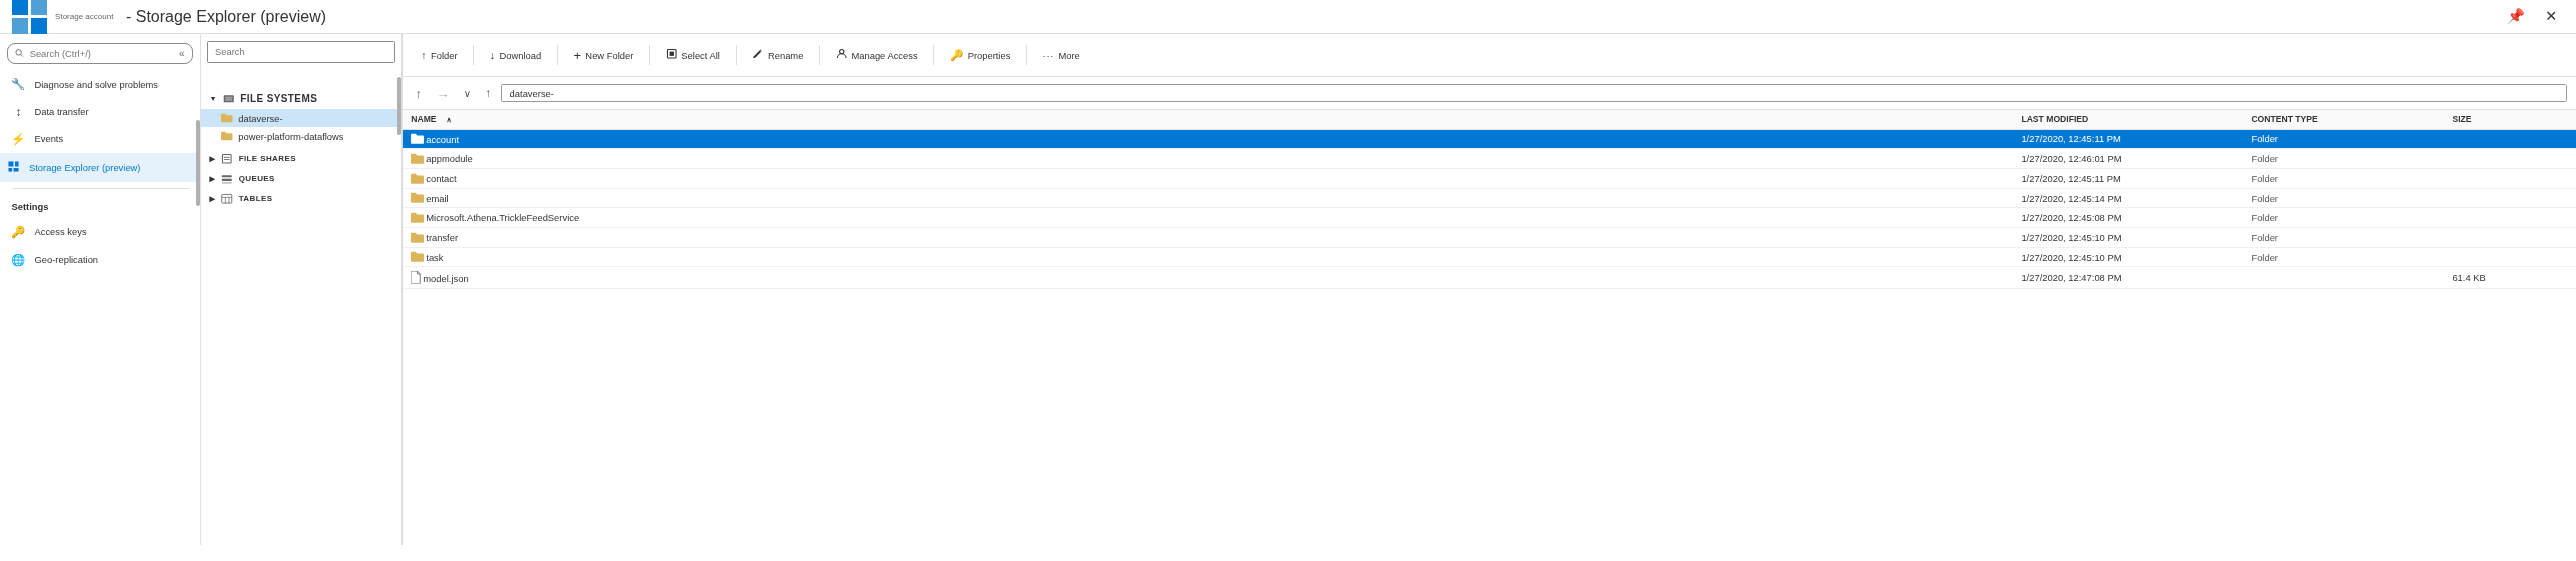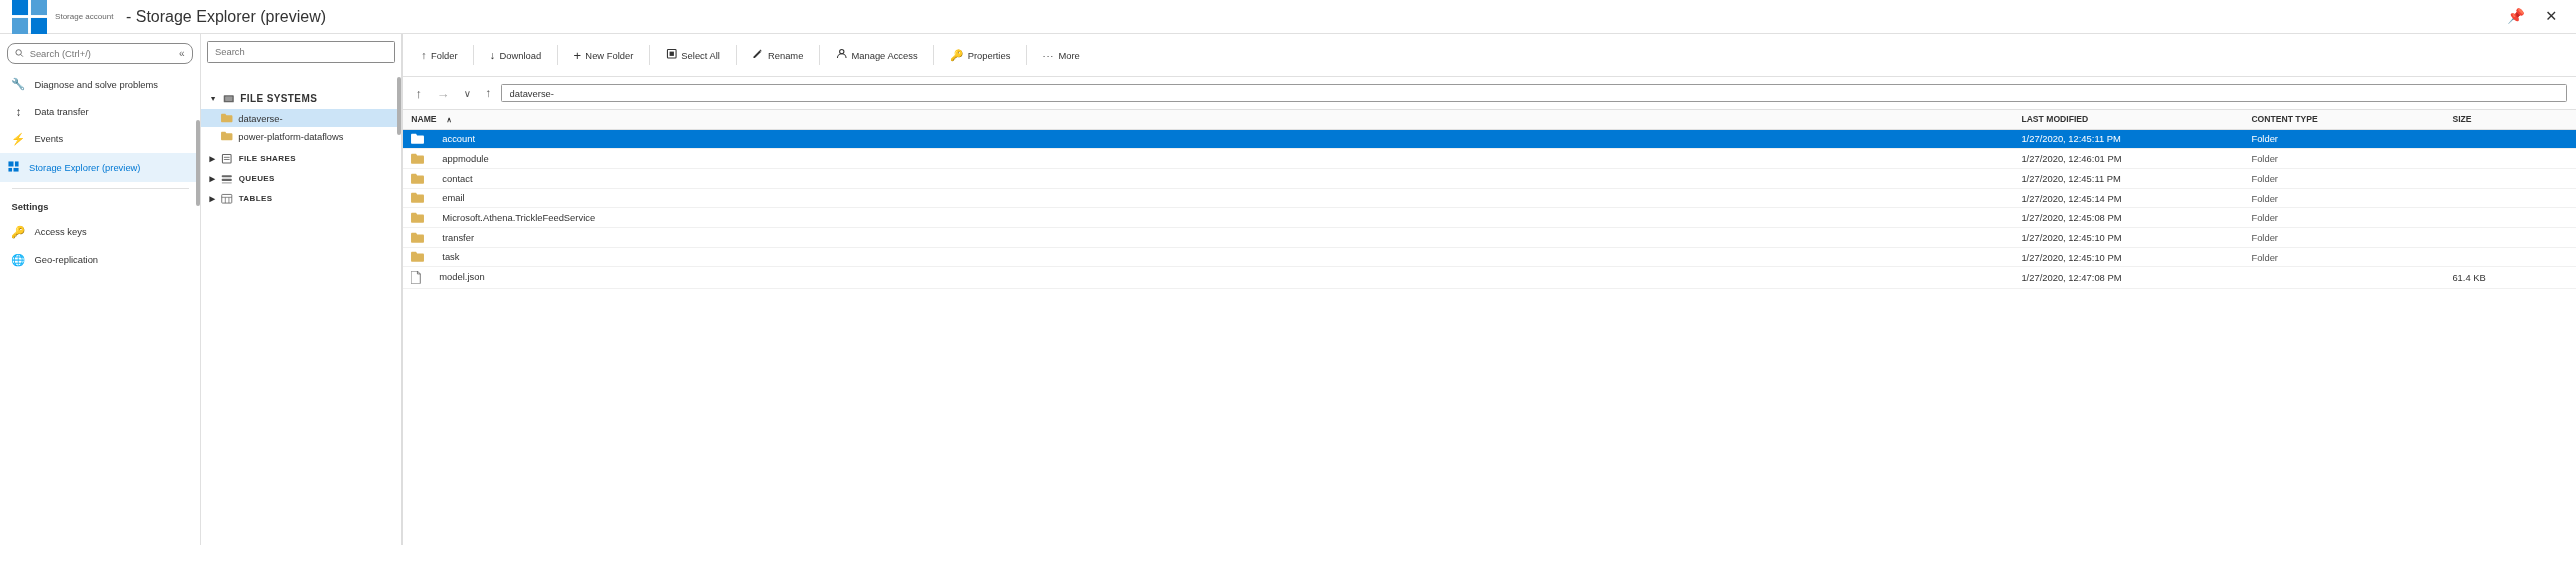--- a/index.html
+++ b/index.html
@@ -101,21 +101,21 @@
     
     #file-list { flex: 1; overflow-y: auto; }
     .file-row {
       display: grid;
       grid-template-columns: 1fr 230px 201px 115px;
       padding: 3.6px 8.6px; align-items: center; cursor: pointer;
       border-bottom: 0.7px solid #f0f0f0; font-size: 9.4px; color: #333;
     }
     .file-row.selected { background: #0078d4; color: #fff; }
     .file-row.selected .file-type { color: #fff; }
-    .file-name-cell { display: flex; align-items: flex-start; gap: 18px; }
+    .file-name-cell { display: flex; align-items: flex-end; gap: 2px; }
     .file-type { color: #555; }
 
     
     ::-webkit-scrollbar { width: 4.3px; height: 4.3px; }
     ::-webkit-scrollbar-track { background: #f0f0f0; }
     ::-webkit-scrollbar-thumb { background: #bbb; border-radius: 2.2px; }
 
     
     #left-nav { position: relative; }
 

